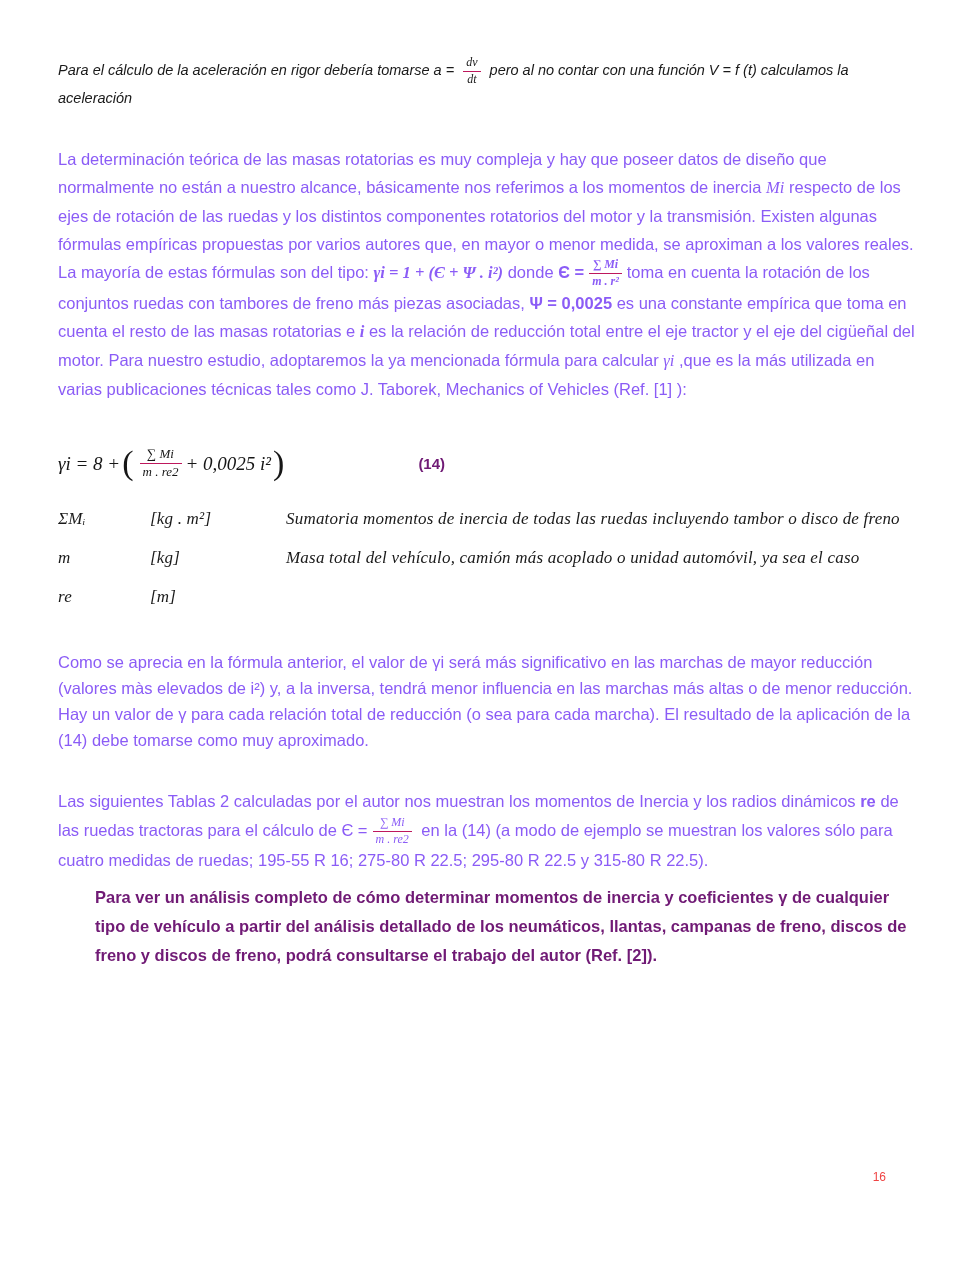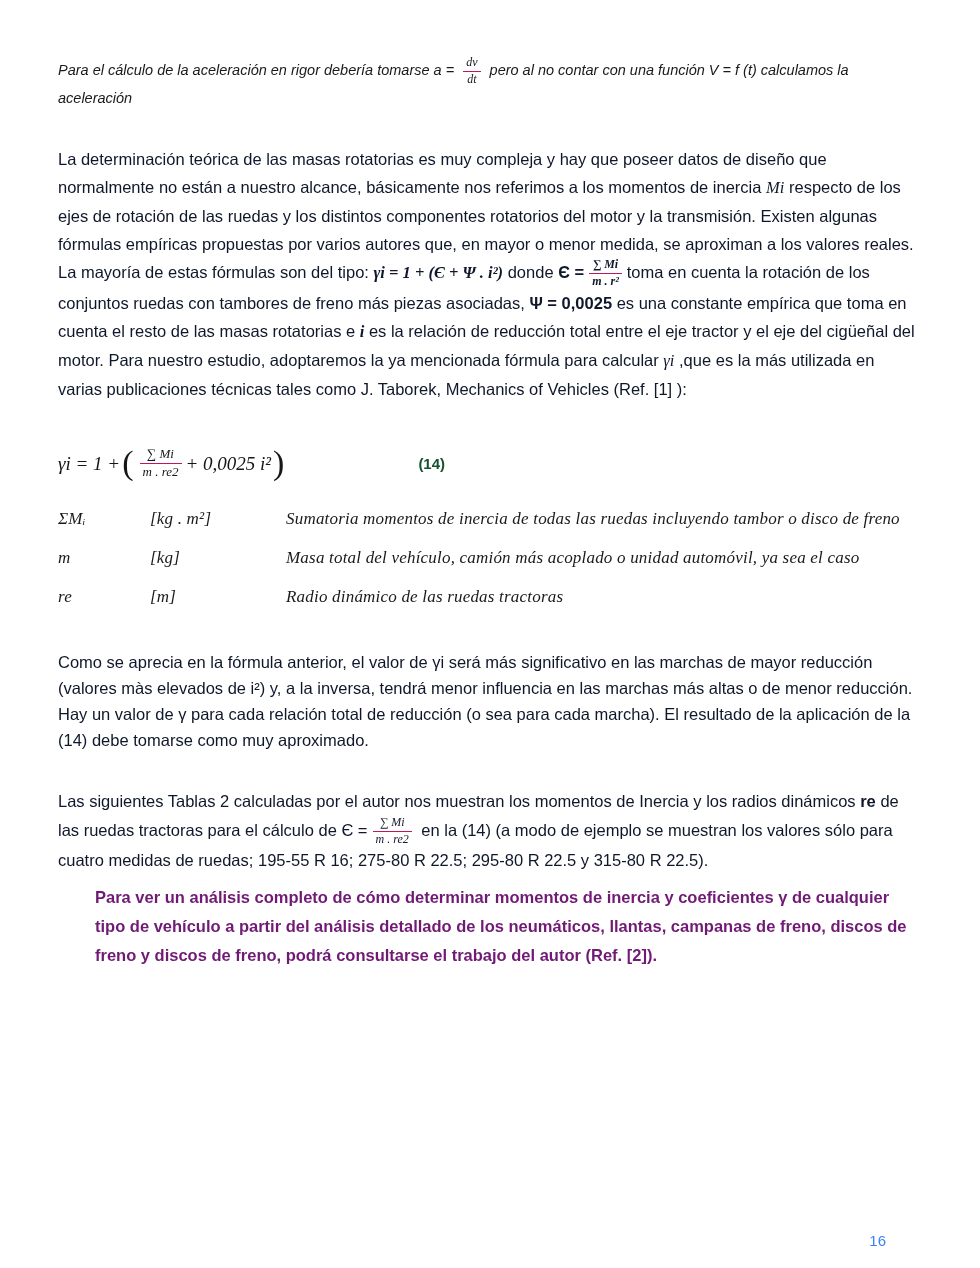--- a/index.html
+++ b/index.html
@@ -35,21 +35,21 @@
     margin: 0 5px;
   }
   .frac .num { display: block; border-bottom: 1px solid #be185d; padding: 0 3px 1px 3px; }
   .frac .den { display: block; padding: 1px 3px 0 3px; }
   .frac.bold { font-weight: bold; }
   
   .body-p {
     font-size: 16.5px;
     line-height: 28px;
     margin: 0;
-    color: #0f172a;
+    color: #8b5cf6;
   }
   .math-serif { font-family: "Liberation Serif", serif; font-style: italic; }
   .math-bold  { font-family: "Liberation Serif", serif; font-style: italic; font-weight: bold; }
   .sym-bold   { font-weight: bold; }
   
   .formula14 {
     margin: 44px 0 28px 0;
     display: flex;
     align-items: center;
     font-family: "Liberation Serif", serif;
@@ -65,21 +65,21 @@
     margin: 0 2px;
     transform: translateY(-1px);
   }
   .formula14 .frac { font-size: 13px; margin: 0 4px; }
   .f14-label {
     font-family: "Liberation Sans", sans-serif;
     font-style: normal;
     font-weight: 600;
     font-size: 15px;
     margin-left: 132px;
-    color: #14532d;
+    color: #701a75;
   }
   
   .defs { margin: 0 0 24px 0; }
   .def-row {
     display: flex;
     align-items: baseline;
     font-family: "Liberation Serif", serif;
     font-style: italic;
     font-size: 17px;
     letter-spacing: 0.2px;
@@ -95,45 +95,45 @@
   .para-tables { line-height: 29px; margin-bottom: 8px; }
   .para-bold {
     font-weight: bold;
     line-height: 29px;
     color: #701a75;
     margin-left: 37px;
   }
   
   .page-number {
     position: absolute;
-    top: 1232px;
+    top: 1170px;
     right: 94px;
-    font-size: 15px;
-    color: #3b82f6;
+    font-size: 12px;
+    color: #ef4444;
   }
 </style>
 </head>
 <body>
 
 <div class="page">
 
   <p class="intro">
     <span class="line">
       <span>Para el cálculo de la aceleración en rigor debería tomarse a =</span>
       <span class="frac"><span class="num">dv</span><span class="den">dt</span></span>
       <span>pero al no contar con una función V = f (t) calculamos la aceleración</span>
     </span>
   </p>
 
   <p class="body-p">
     <span>La determinación teórica de las masas rotatorias es muy compleja y hay que poseer datos de diseño que normalmente no están a nuestro alcance, básicamente nos referimos a los momentos de inercia </span><span class="math-serif">Mi</span><span>  respecto de los ejes de rotación de las ruedas y los distintos componentes rotatorios del motor y la transmisión. Existen algunas fórmulas empíricas propuestas por varios autores que, en mayor o menor medida, se aproximan a los valores reales. La mayoría de estas fórmulas son del tipo:  </span><span class="math-bold">γi = 1 + (Є + Ψ . i²)</span><span> donde  </span><span class="sym-bold">Є =</span><span class="frac bold"><span class="num">∑ Mi</span><span class="den">m . r²</span></span><span>toma en cuenta la rotación de los conjuntos ruedas con tambores de freno más piezas asociadas,  </span><span class="sym-bold">Ψ = 0,0025</span><span> es una constante empírica que toma en cuenta el resto de las masas rotatorias e </span><span class="math-bold">i</span><span> es la relación de reducción total entre el eje tractor y el eje del cigüeñal del motor. Para nuestro estudio, adoptaremos la ya mencionada fórmula para calcular </span><span class="math-serif">γi</span><span> ,que es la más utilizada en varias publicaciones técnicas tales como J. Taborek, Mechanics of Vehicles (Ref. [1] ):</span>
   </p>
 
   <div class="formula14">
-    <span>γi = 1 +</span>
+    <span>γi = 8 +</span>
     <span class="bigparen">(</span>
     <span class="frac">
         <span class="num">∑ Mi</span>
         <span class="den">m . re2</span>
       </span>
     <span>+ 0,0025 i²</span>
     <span class="bigparen">)</span>
     <span class="f14-label">(14)</span>
   </div>
 
@@ -144,21 +144,20 @@
       <span class="def-desc">Sumatoria momentos de inercia de todas las ruedas incluyendo tambor o disco de freno</span>
     </div>
     <div class="def-row">
       <span class="def-sym">m</span>
       <span class="def-unit">[kg]</span>
       <span class="def-desc">Masa total del vehículo, camión más acoplado o unidad automóvil, ya sea el caso</span>
     </div>
     <div class="def-row">
       <span class="def-sym">re</span>
       <span class="def-unit">[m]</span>
-      <span class="def-desc">Radio dinámico de las ruedas tractoras</span>
     </div>
   </div>
 
   <p class="body-p para-tight">Como se aprecia en la fórmula anterior, el valor de γi será más significativo en las marchas de mayor reducción (valores màs elevados de i²) y, a la inversa, tendrá menor influencia en las marchas más altas o de menor reducción. Hay un valor de γ para cada relación total de reducción (o sea para cada marcha). El resultado de la aplicación de la (14) debe tomarse como muy aproximado.</p>
 
   <p class="body-p para-tables">
     <span>Las siguientes Tablas 2  calculadas por el autor nos muestran los momentos de Inercia y los radios dinámicos </span><span class="sym-bold">re</span><span> de las ruedas tractoras para el cálculo de </span><span>Є =</span><span class="frac"><span class="num">∑ Mi</span><span class="den">m . re2</span></span><span> en la (14) (a modo de ejemplo se muestran los valores sólo para cuatro medidas de ruedas; 195-55 R 16; 275-80 R 22.5; 295-80 R 22.5 y 315-80 R 22.5).</span>
   </p>
 
   <p class="body-p para-bold">Para ver un análisis completo de cómo determinar momentos de inercia y coeficientes γ de cualquier tipo de vehículo a partir del análisis detallado de los neumáticos, llantas, campanas de freno, discos de freno y discos de freno, podrá consultarse el trabajo del autor (Ref. [2]).</p>

